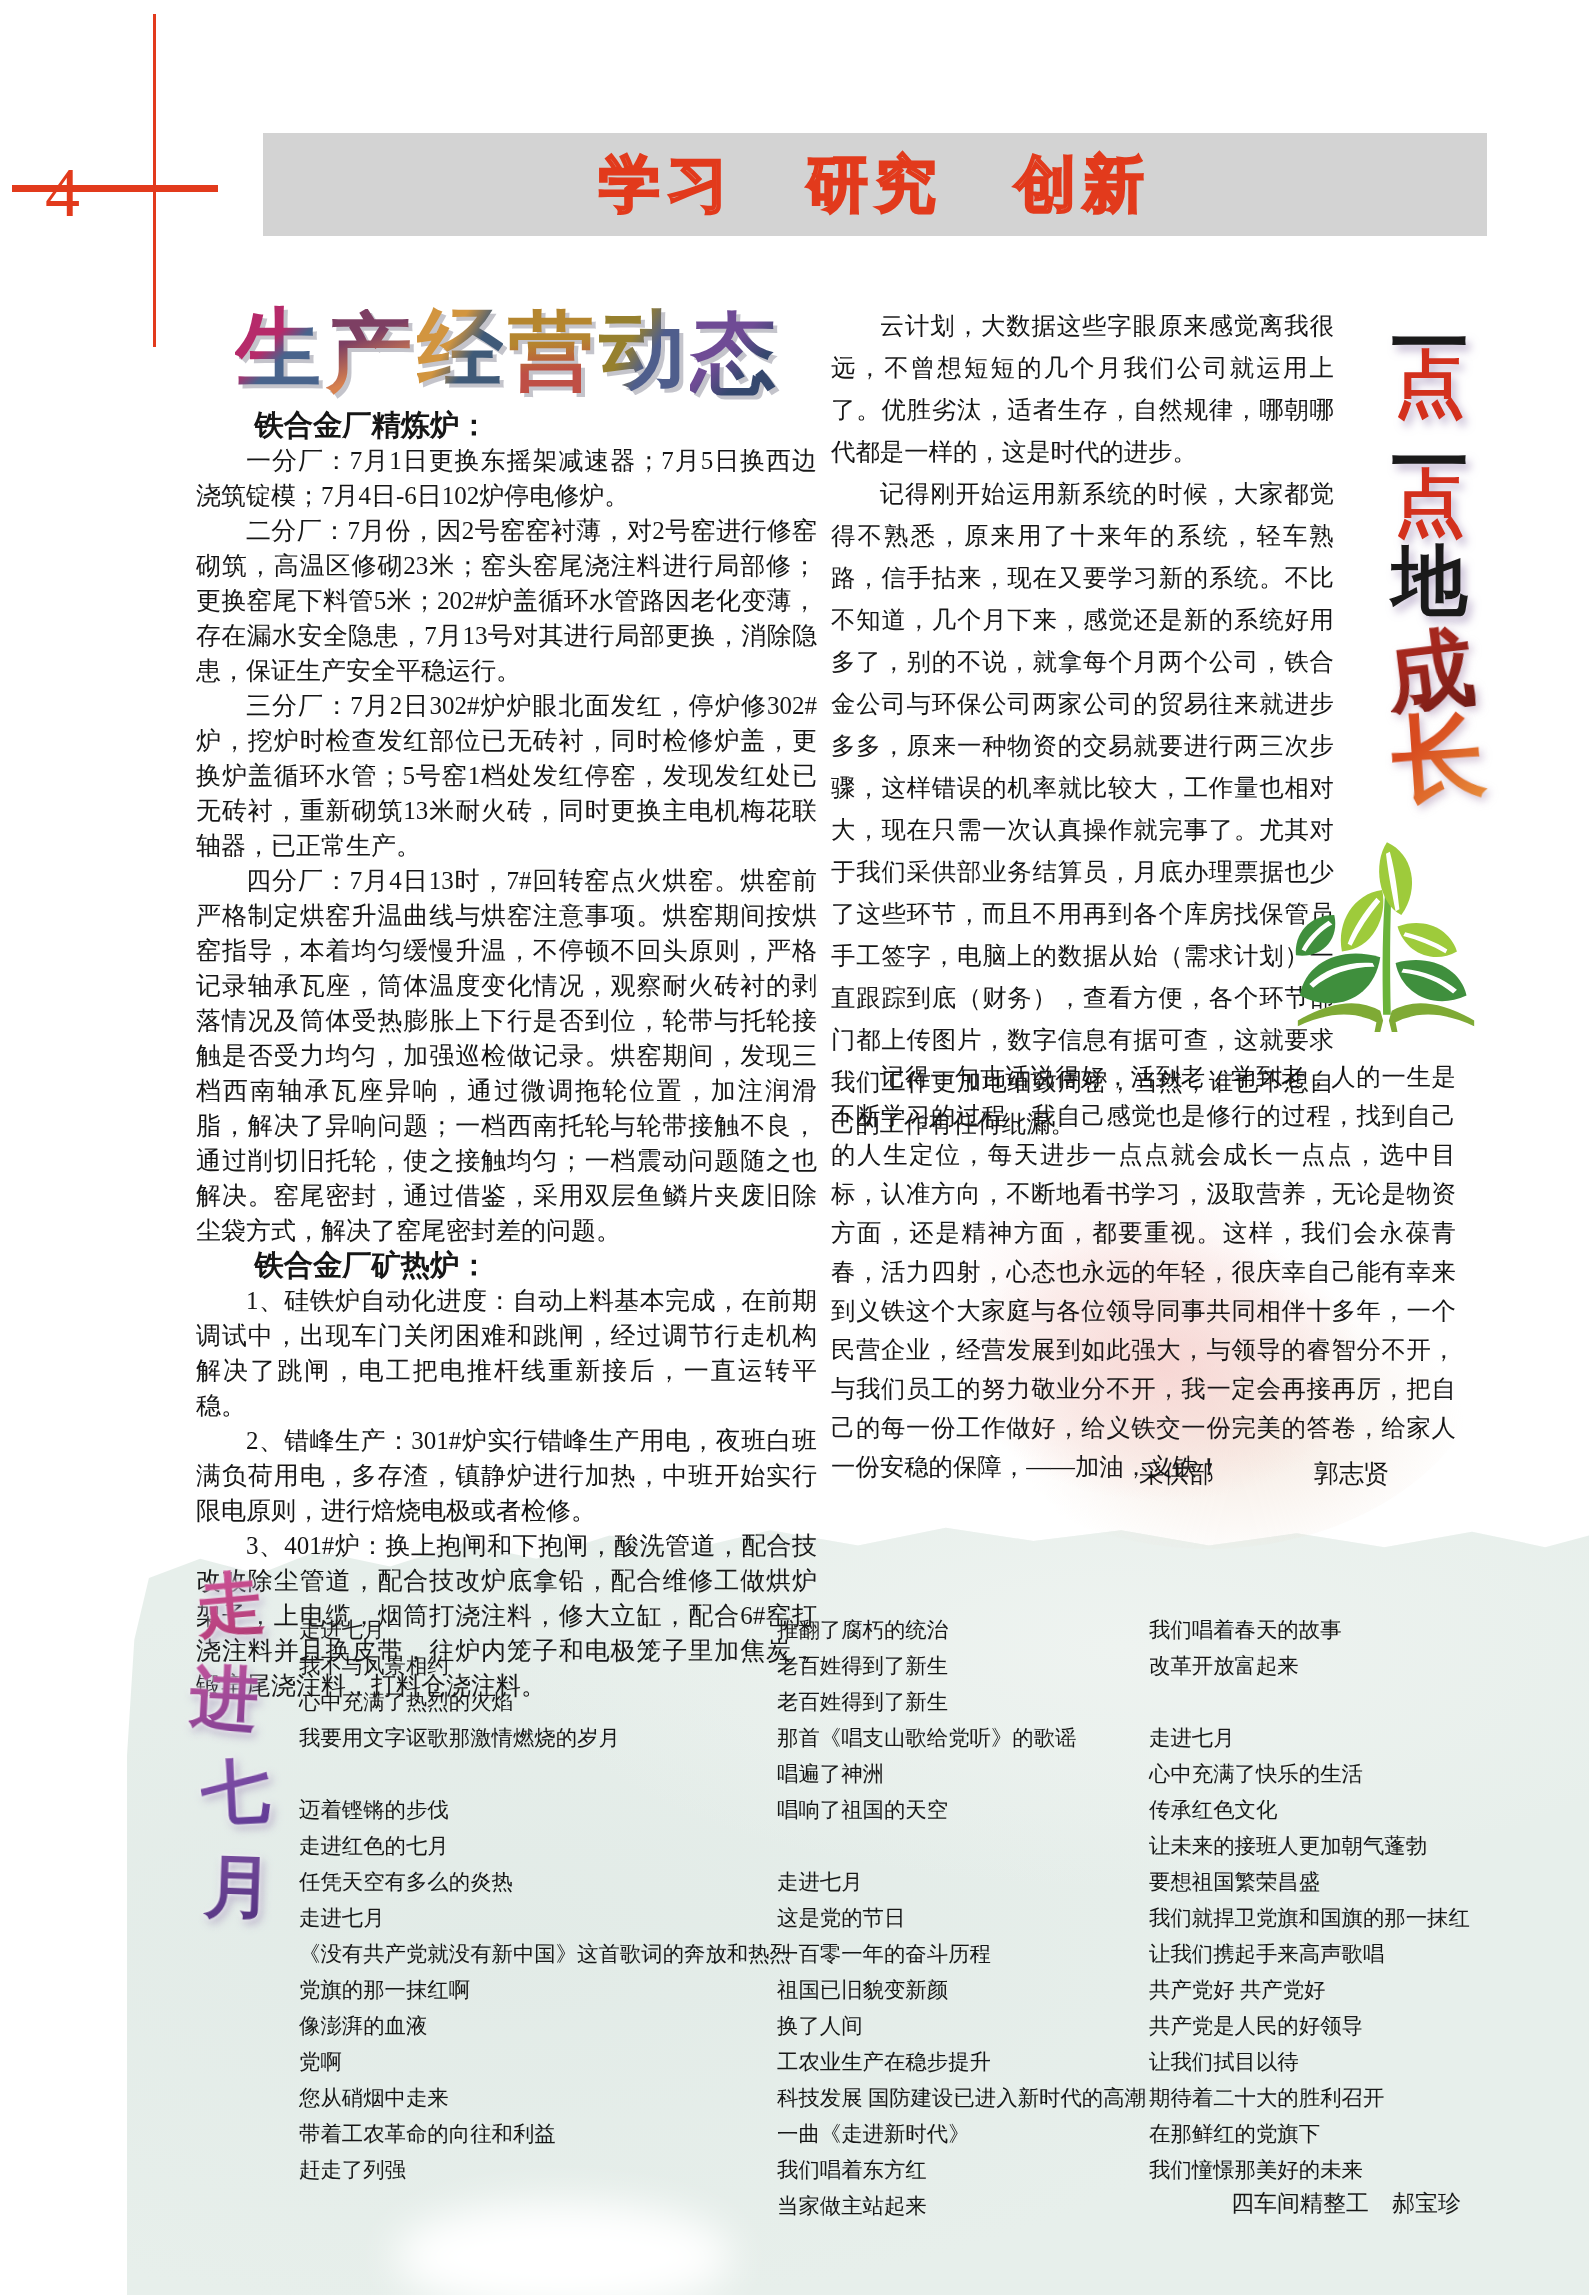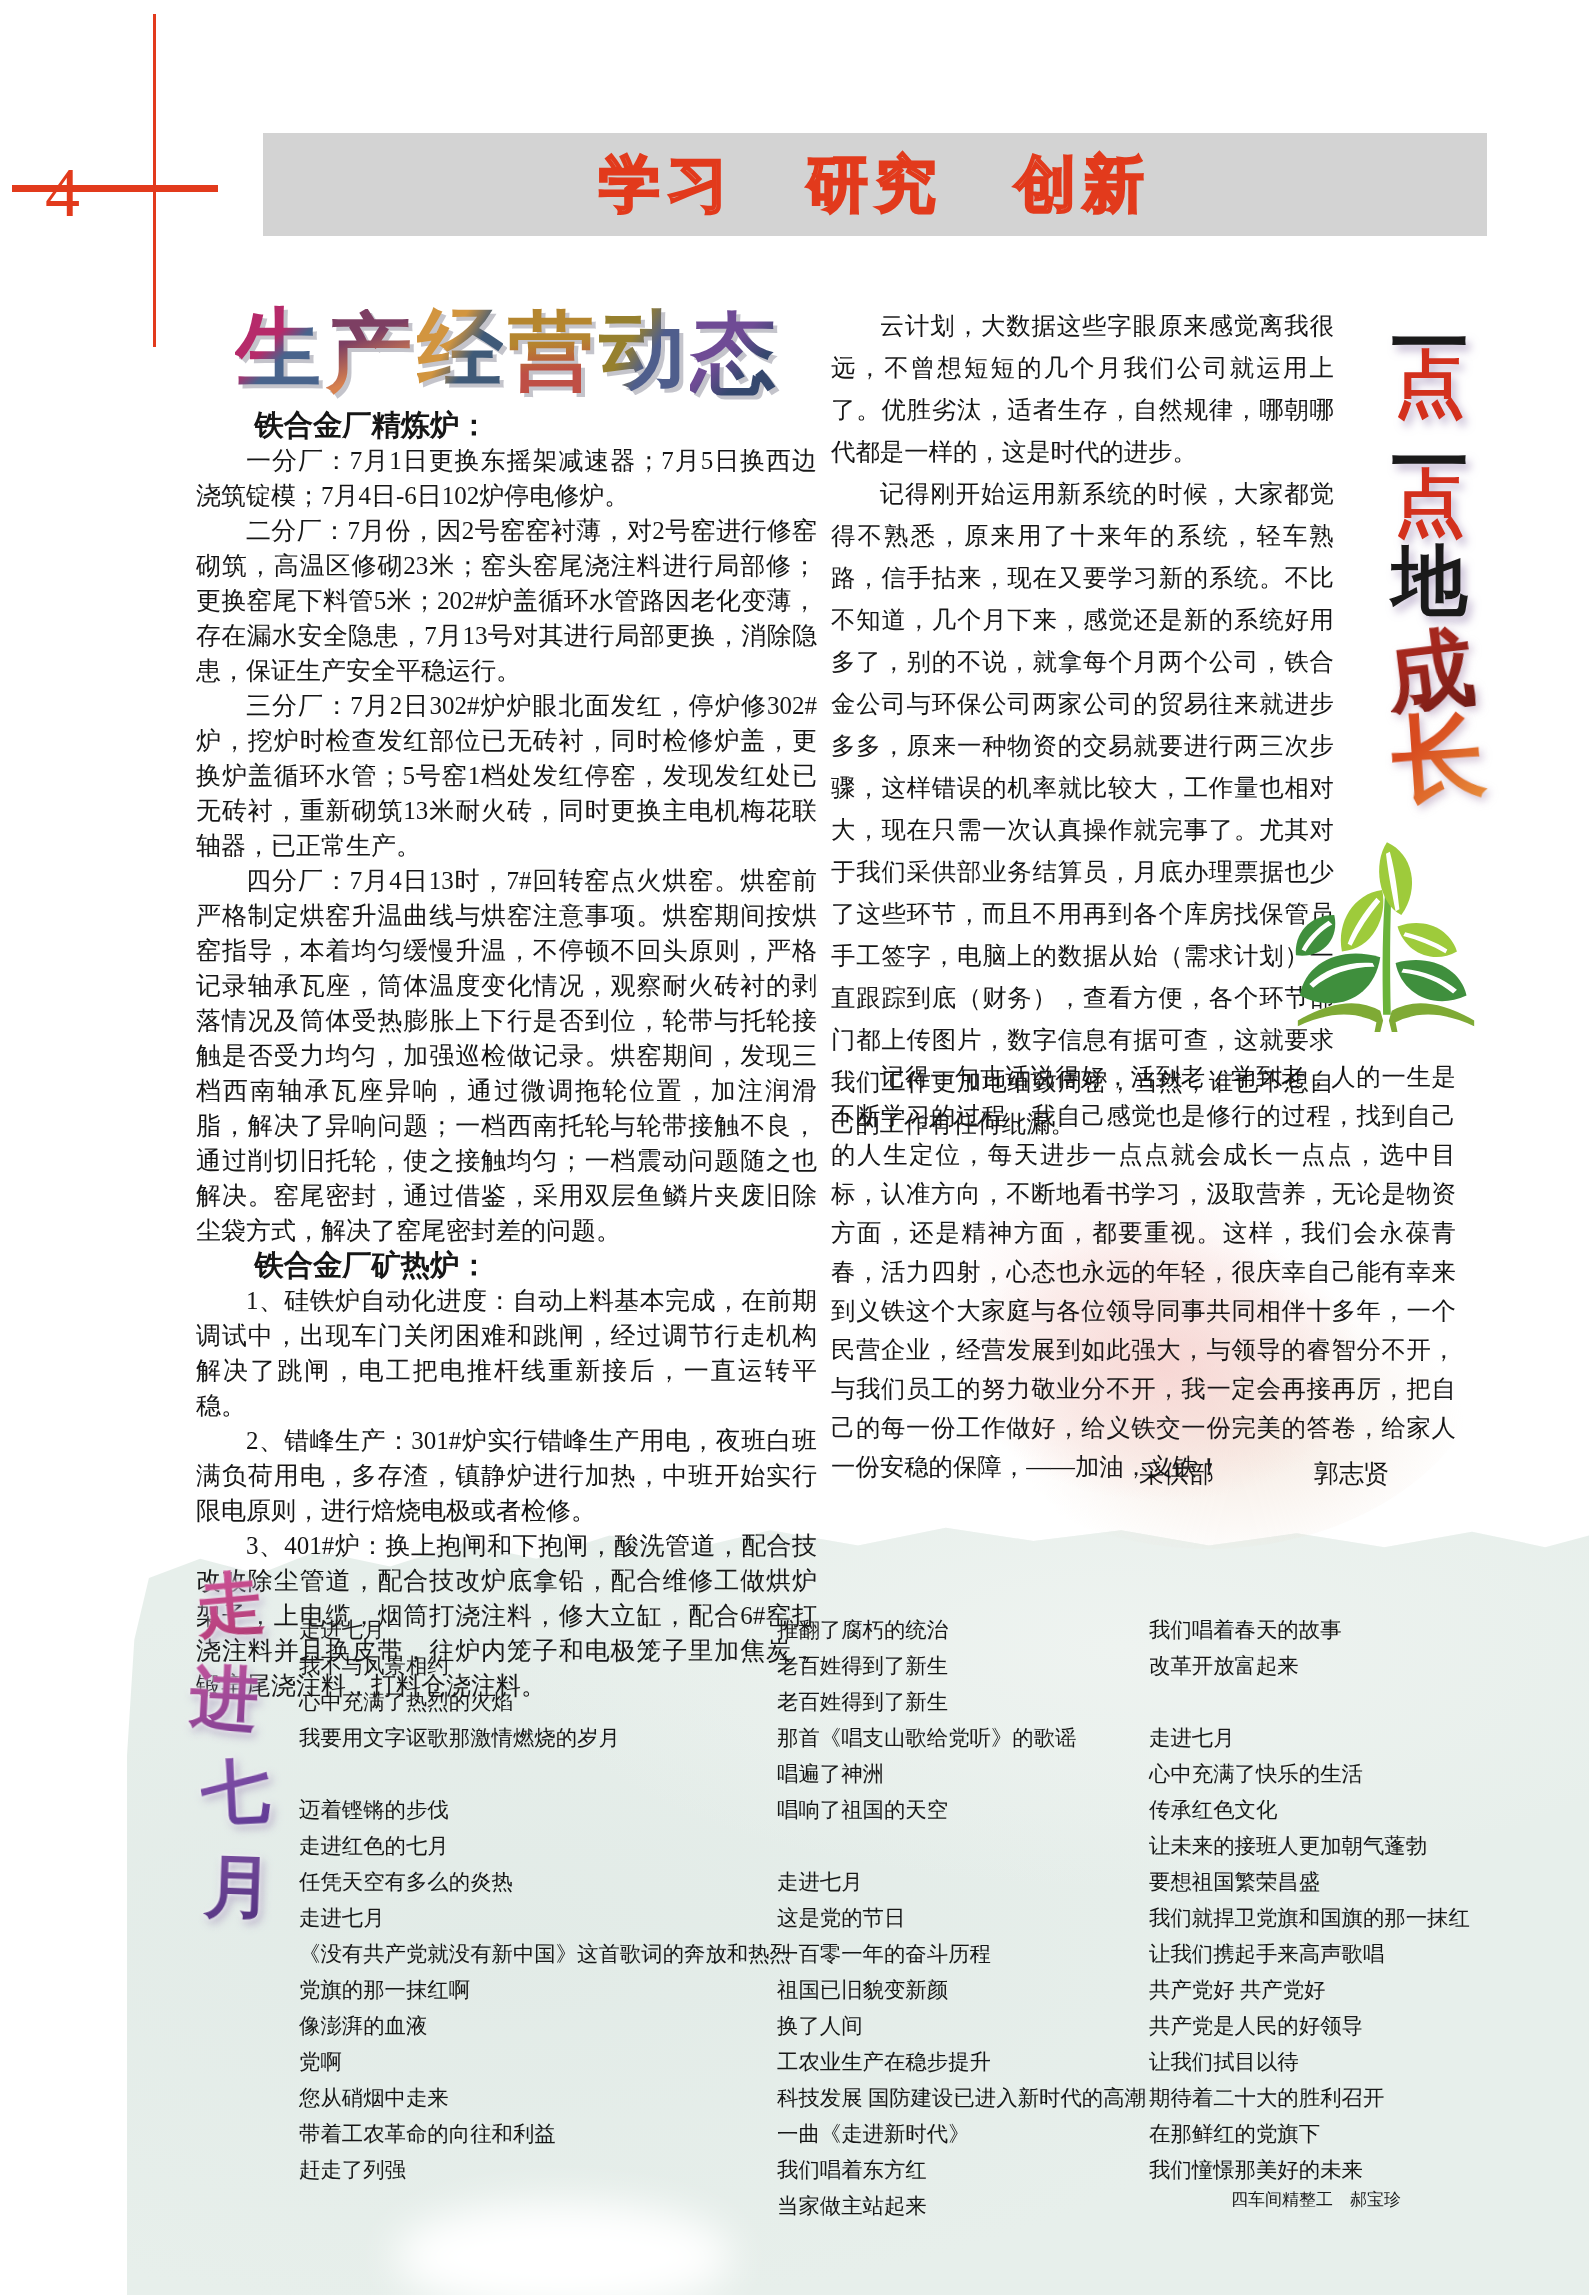--- a/index.html
+++ b/index.html
@@ -83,21 +83,21 @@
       -webkit-background-clip:text;background-clip:text;color:transparent;
       filter:drop-shadow(0 0 2.5px #fff) drop-shadow(3.5px 4.5px 4.5px rgba(130,100,160,.4));}
   .pch:nth-child(1){background-image:linear-gradient(160deg,var(--zou-a),var(--zou-b));transform:rotate(-5deg);}
   .pch:nth-child(2){background-image:linear-gradient(160deg,var(--jin-a),var(--jin-b));transform:rotate(3deg) translateX(-6px);}
   .pch:nth-child(3){background-image:linear-gradient(160deg,var(--qi-a),var(--qi-b));transform:rotate(-3deg) translateX(5px);}
   .pch:nth-child(4){background-image:linear-gradient(160deg,var(--yue-a),var(--yue-b));transform:rotate(2deg) translateX(8px);}
 
   .poem-col{position:absolute;top:1612px;font-size:21.4px;z-index:2;}
   .c1{left:299px;} .c2{left:777px;} .c3{left:1149px;}
   .pline{height:36px;line-height:36px;white-space:nowrap;margin:0;}
-  .poem-sig{position:absolute;left:1231px;top:2188px;font-size:17px;z-index:2;}
+  .poem-sig{position:absolute;left:1231px;top:2188px;font-size:23px;z-index:2;}
 </style>
 </head>
 <body>
 
 <div class="page">
 
   <div class="poem-bg"></div>
   <div class="poem-bg-hole"></div>
   <div class="flower"></div>
 

